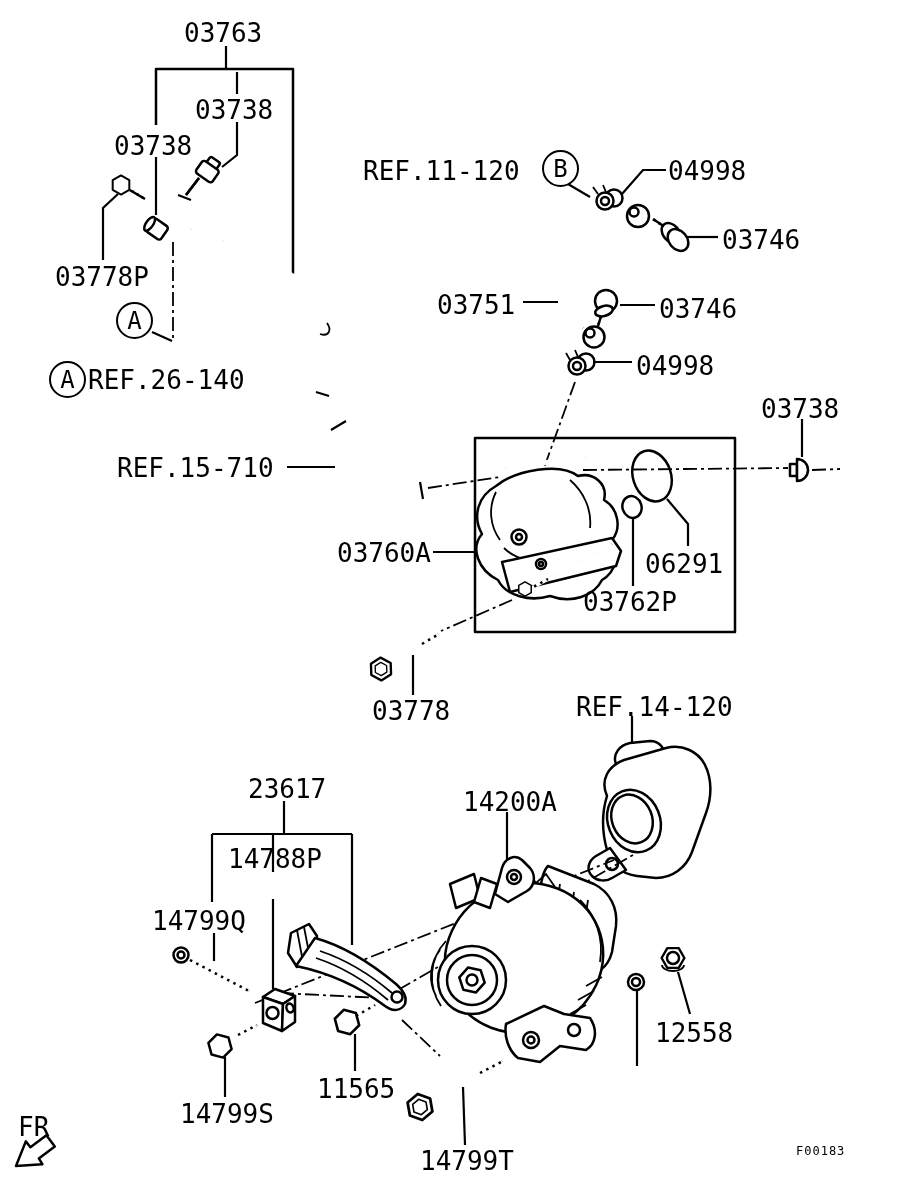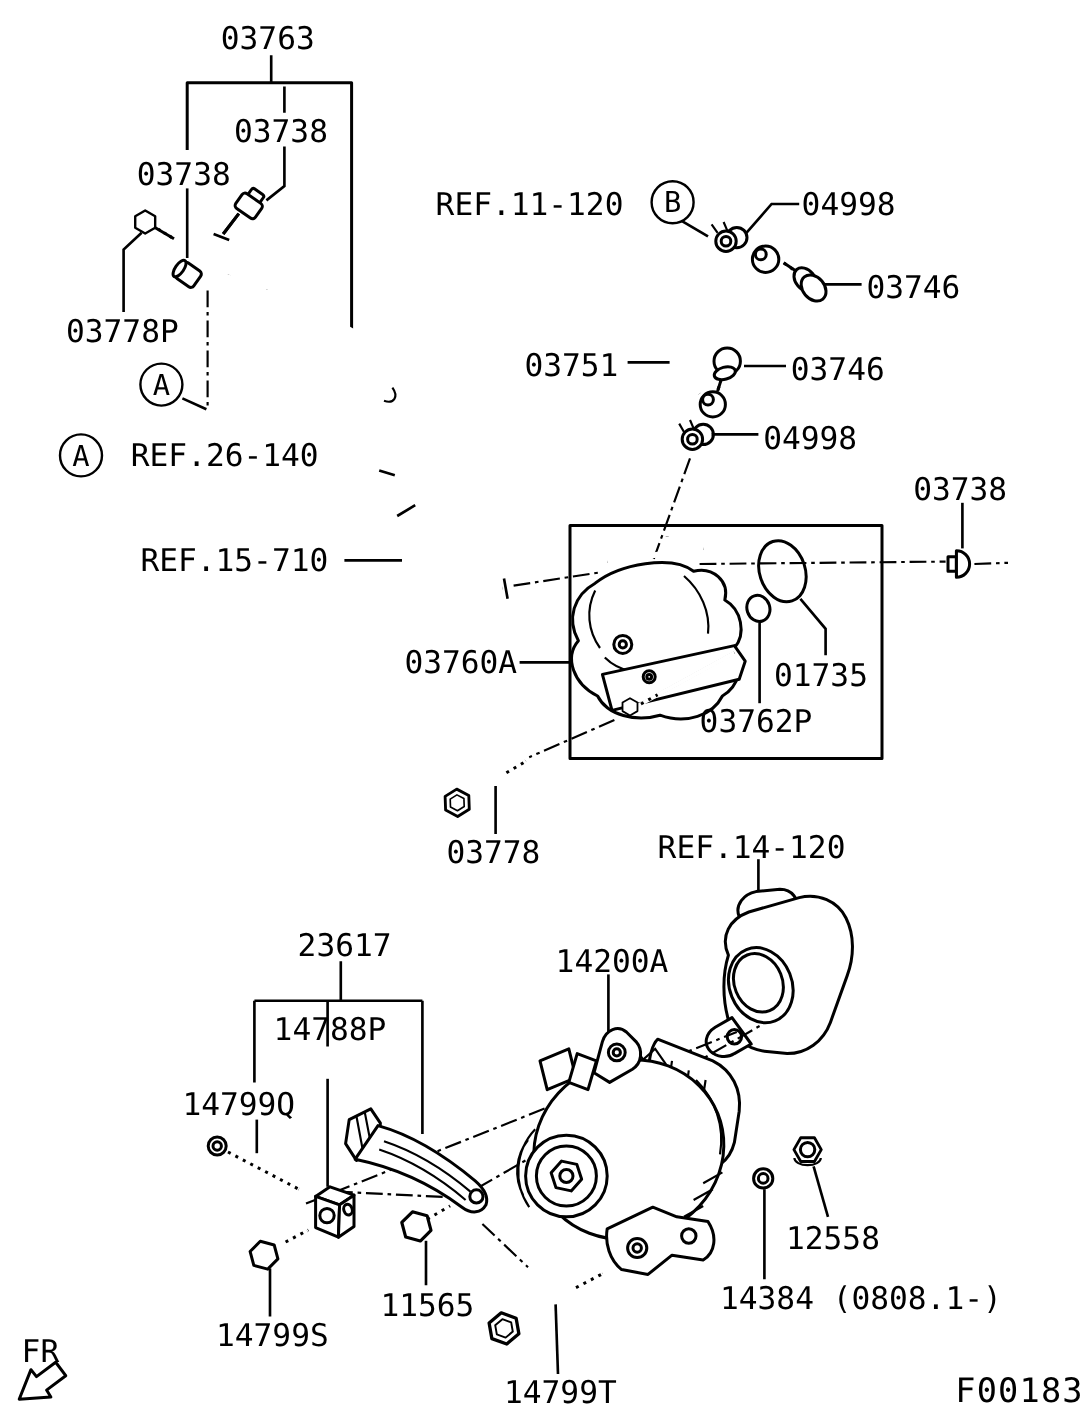--- a/index.html
+++ b/index.html
@@ -1,20 +1,20 @@
 <!DOCTYPE html>
 <html><head>
 <meta charset="utf-8">
 <style>
   html,body{margin:0;padding:0;background:#fff;}
   .stage{position:relative;width:909px;height:1187px;background:#ffffff;overflow:hidden;
          font-family:"DejaVu Sans Mono",monospace;color:#000;}
   .stage svg{position:absolute;left:0;top:0;}
   .lbl{position:absolute;font-size:26px;line-height:1;letter-spacing:0;white-space:pre;color:#000;}
-  .code{font-size:28px;letter-spacing:1px;}
+  .code{font-size:12px;letter-spacing:1px;}
   .balloon{position:absolute;width:37px;height:37px;border:2.6px solid #000;border-radius:50%;
            display:flex;align-items:center;justify-content:center;font-size:24px;background:#fff;box-sizing:border-box;}
   
   svg *{vector-effect:none;}
   .k{stroke:#000;fill:none;stroke-width:2.5;stroke-linejoin:round;}
   .w{stroke:#000;fill:#fff;stroke-width:2.5;stroke-linejoin:round;}
   .ld{stroke:#000;fill:none;stroke-width:2.2;}
   .dd{stroke:#000;fill:none;stroke-width:1.8;stroke-dasharray:14 4 3 4;}
   .thin{stroke:#000;fill:none;stroke-width:1.8;}
 </style>
@@ -283,45 +283,44 @@
   </g>
 </svg>
 
 <div class="lbl" style="left:184px;top:20px">03763</div>
 <div class="lbl" style="left:195px;top:97px">03738</div>
 <div class="lbl" style="left:114px;top:133px">03738</div>
 <div class="lbl" style="left:55px;top:264px">03778P</div>
 
 <div class="balloon" style="left:116px;top:302px">A</div>
 <div class="balloon" style="left:49px;top:361px">A</div>
-<div class="lbl" style="left:109px;top:367px">REF.26-140</div>
+<div class="lbl" style="left:88px;top:367px">REF.26-140</div>
 
 <div class="lbl" style="left:363px;top:158px">REF.11-120</div>
 <div class="balloon" style="left:542px;top:150px">B</div>
 <div class="lbl" style="left:668px;top:158px">04998</div>
 <div class="lbl" style="left:722px;top:227px">03746</div>
 <div class="lbl" style="left:437px;top:292px">03751</div>
 <div class="lbl" style="left:659px;top:296px">03746</div>
 <div class="lbl" style="left:636px;top:353px">04998</div>
 <div class="lbl" style="left:761px;top:396px">03738</div>
 
 <div class="lbl" style="left:117px;top:455px">REF.15-710</div>
 <div class="lbl" style="left:337px;top:540px">03760A</div>
-<div class="lbl" style="left:645px;top:551px">01735</div>
+<div class="lbl" style="left:645px;top:551px">06291</div>
 <div class="lbl" style="left:583px;top:589px">03762P</div>
 <div class="lbl" style="left:372px;top:698px">03778</div>
 
-<div class="lbl" style="left:548px;top:694px">REF.14-120</div>
+<div class="lbl" style="left:576px;top:694px">REF.14-120</div>
 <div class="lbl" style="left:248px;top:776px">23617</div>
 <div class="lbl" style="left:463px;top:789px">14200A</div>
 <div class="lbl" style="left:228px;top:846px">14788P</div>
 <div class="lbl" style="left:152px;top:908px">14799Q</div>
 
 <div class="lbl" style="left:655px;top:1020px">12558</div>
-<div class="lbl" style="left:600px;top:1070px">14384 (0808.1-)</div>
 <div class="lbl" style="left:317px;top:1076px">11565</div>
 <div class="lbl" style="left:180px;top:1101px">14799S</div>
 <div class="lbl" style="left:420px;top:1148px">14799T</div>
 
 <div class="lbl" style="left:18px;top:1114px">FR</div>
 <div class="lbl code" style="left:796px;top:1145px">F00183</div>
 
 </div>
 
 </body></html>

